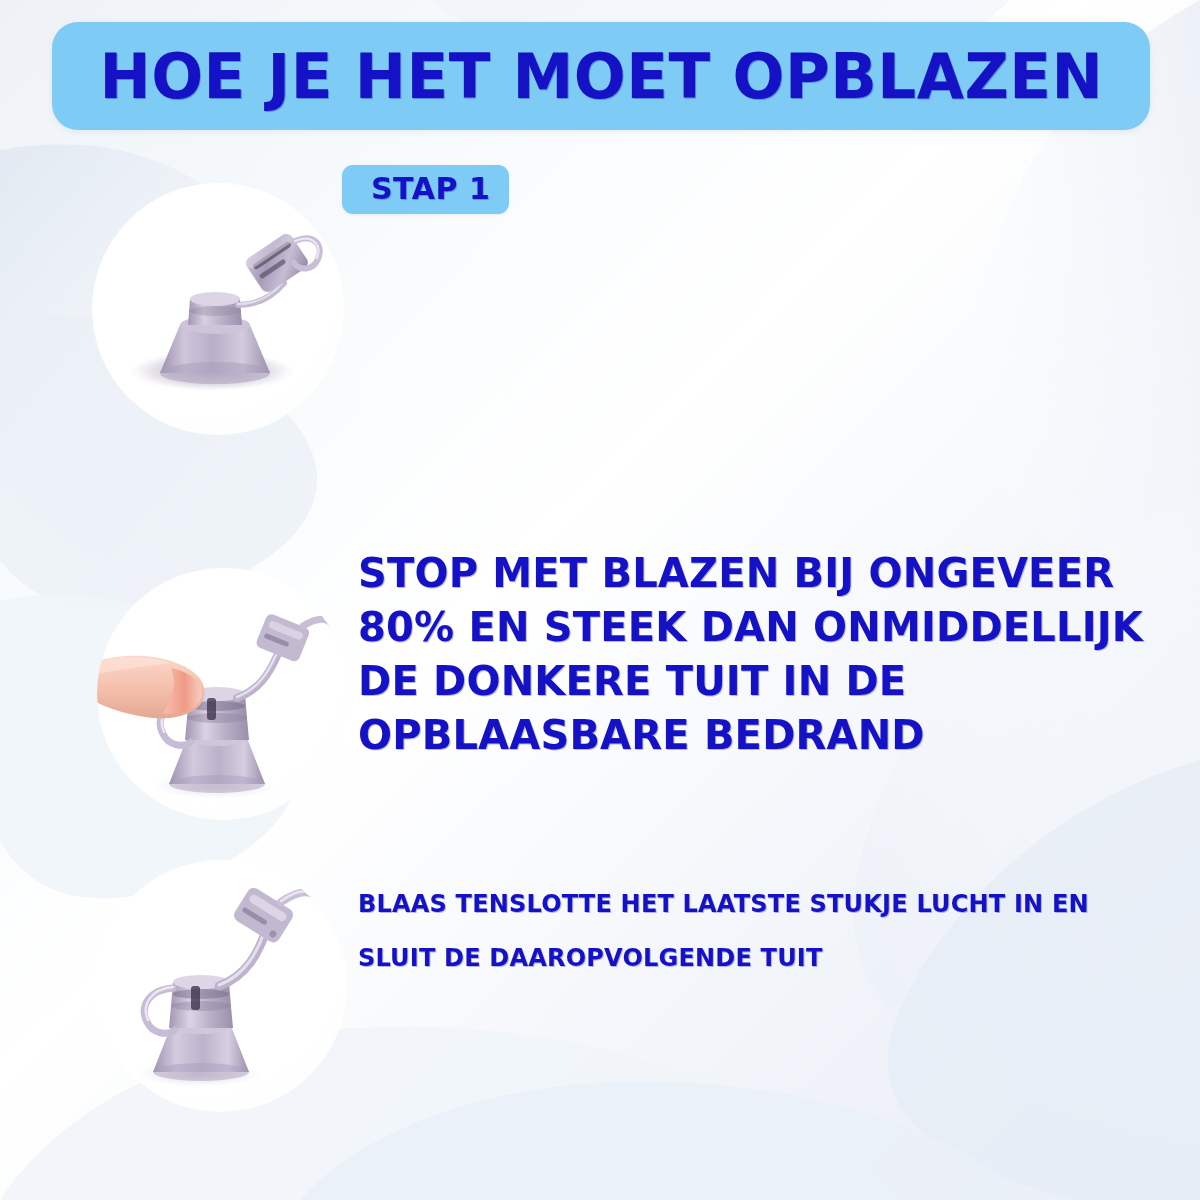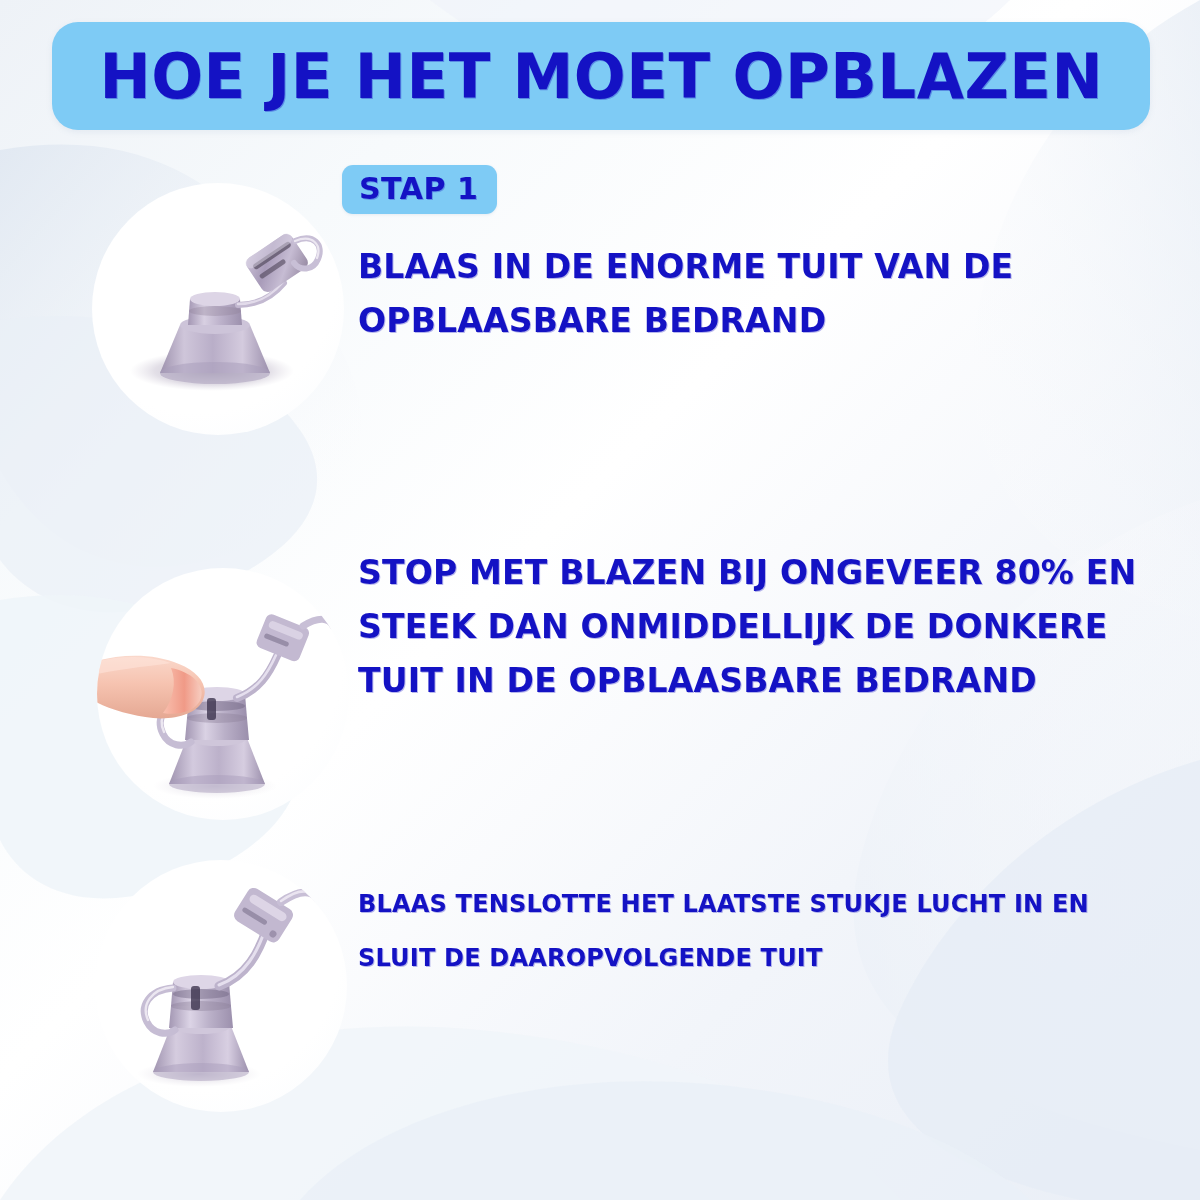--- a/index.html
+++ b/index.html
@@ -81,21 +81,21 @@
     position: absolute;
     left: 342px;
     top: 0;
     width: 830px;
   }
 
   .step-badge {
     display: inline-block;
     background: #7ecbf5;
     border-radius: 11px;
-    padding: 9px 19px 10px 17px;
+    padding: 9px 19px 10px 29px;
     box-shadow: 0 1px 3px rgba(120,150,180,0.15);
   }
   .step-badge-text {
     font-family: "DejaVu Sans", sans-serif;
     font-weight: 700;
     font-size: 30px;
     color: #1412c4;
     letter-spacing: 0.5px;
     line-height: 1;
     white-space: nowrap;
@@ -108,21 +108,21 @@
     font-family: "DejaVu Sans", sans-serif;
     font-weight: 700;
     font-size: 33px;
     line-height: 54px;
     color: #1412c4;
     letter-spacing: 0.2px;
     text-shadow: 1px 1px 0 rgba(20,18,196,0.3);
     max-width: 800px;
     text-transform: uppercase;
   }
-  .step-2 .step-text { margin-top: 28px; font-size: 33px; max-width: 815px; }
+  .step-2 .step-text { margin-top: 28px; font-size: 40px; max-width: 815px; }
   .step-3 .step-text { margin-top: 22px; font-size: 24px; max-width: 815px; }
 </style>
 </head>
 <body>
 
 <div id="poster">
 
   <div class="bg-layer">
     <svg class="bg-svg" viewBox="0 0 1200 1200" preserveAspectRatio="none">
       <defs>
@@ -206,21 +206,20 @@
         </g>
 
         <path d="M203,58 C222,50 232,62 226,76 C221,88 208,88 202,80" stroke="#c8bfd6" stroke-width="6" fill="none" stroke-linecap="round"></path>
         <path d="M203,58 C221,51 230,62 225,75" stroke="#ece7f1" stroke-width="2.2" fill="none" stroke-linecap="round"></path>
       </svg>
     </div>
     <div class="step-body">
       <span class="step-badge">
         <span class="step-badge-text">STAP 1</span>
       </span>
-      <div class="step-text">BLAAS IN DE ENORME TUIT VAN DE OPBLAASBARE BEDRAND</div>
     </div>
   </div>
 
   <div class="step step-2">
     <div class="photo-circle">
       <svg class="photo-svg" viewBox="0 0 252 252">
         <defs>
           <linearGradient id="p2base" x1="0" y1="0" x2="1" y2="0">
             <stop offset="0%" stop-color="#9f93af"></stop>
             <stop offset="25%" stop-color="#d3cade"></stop>

